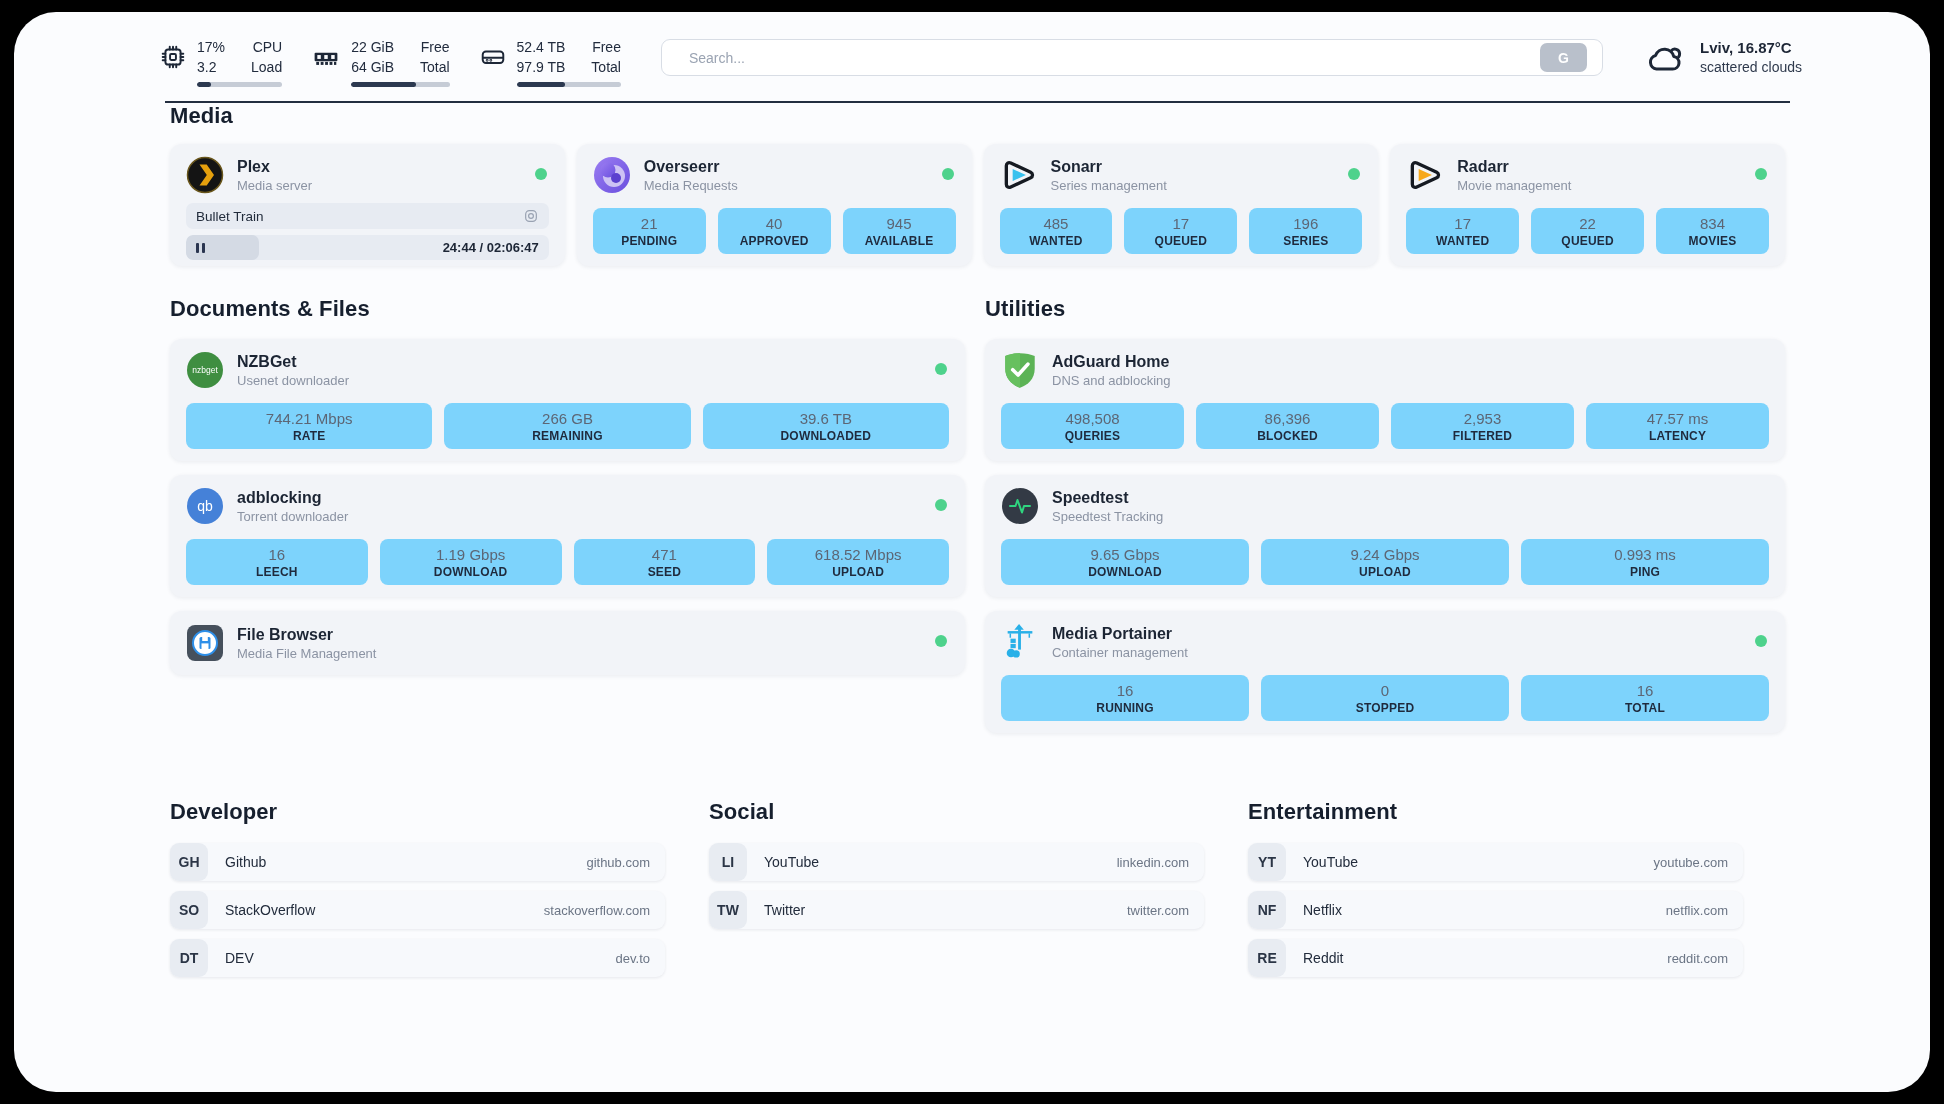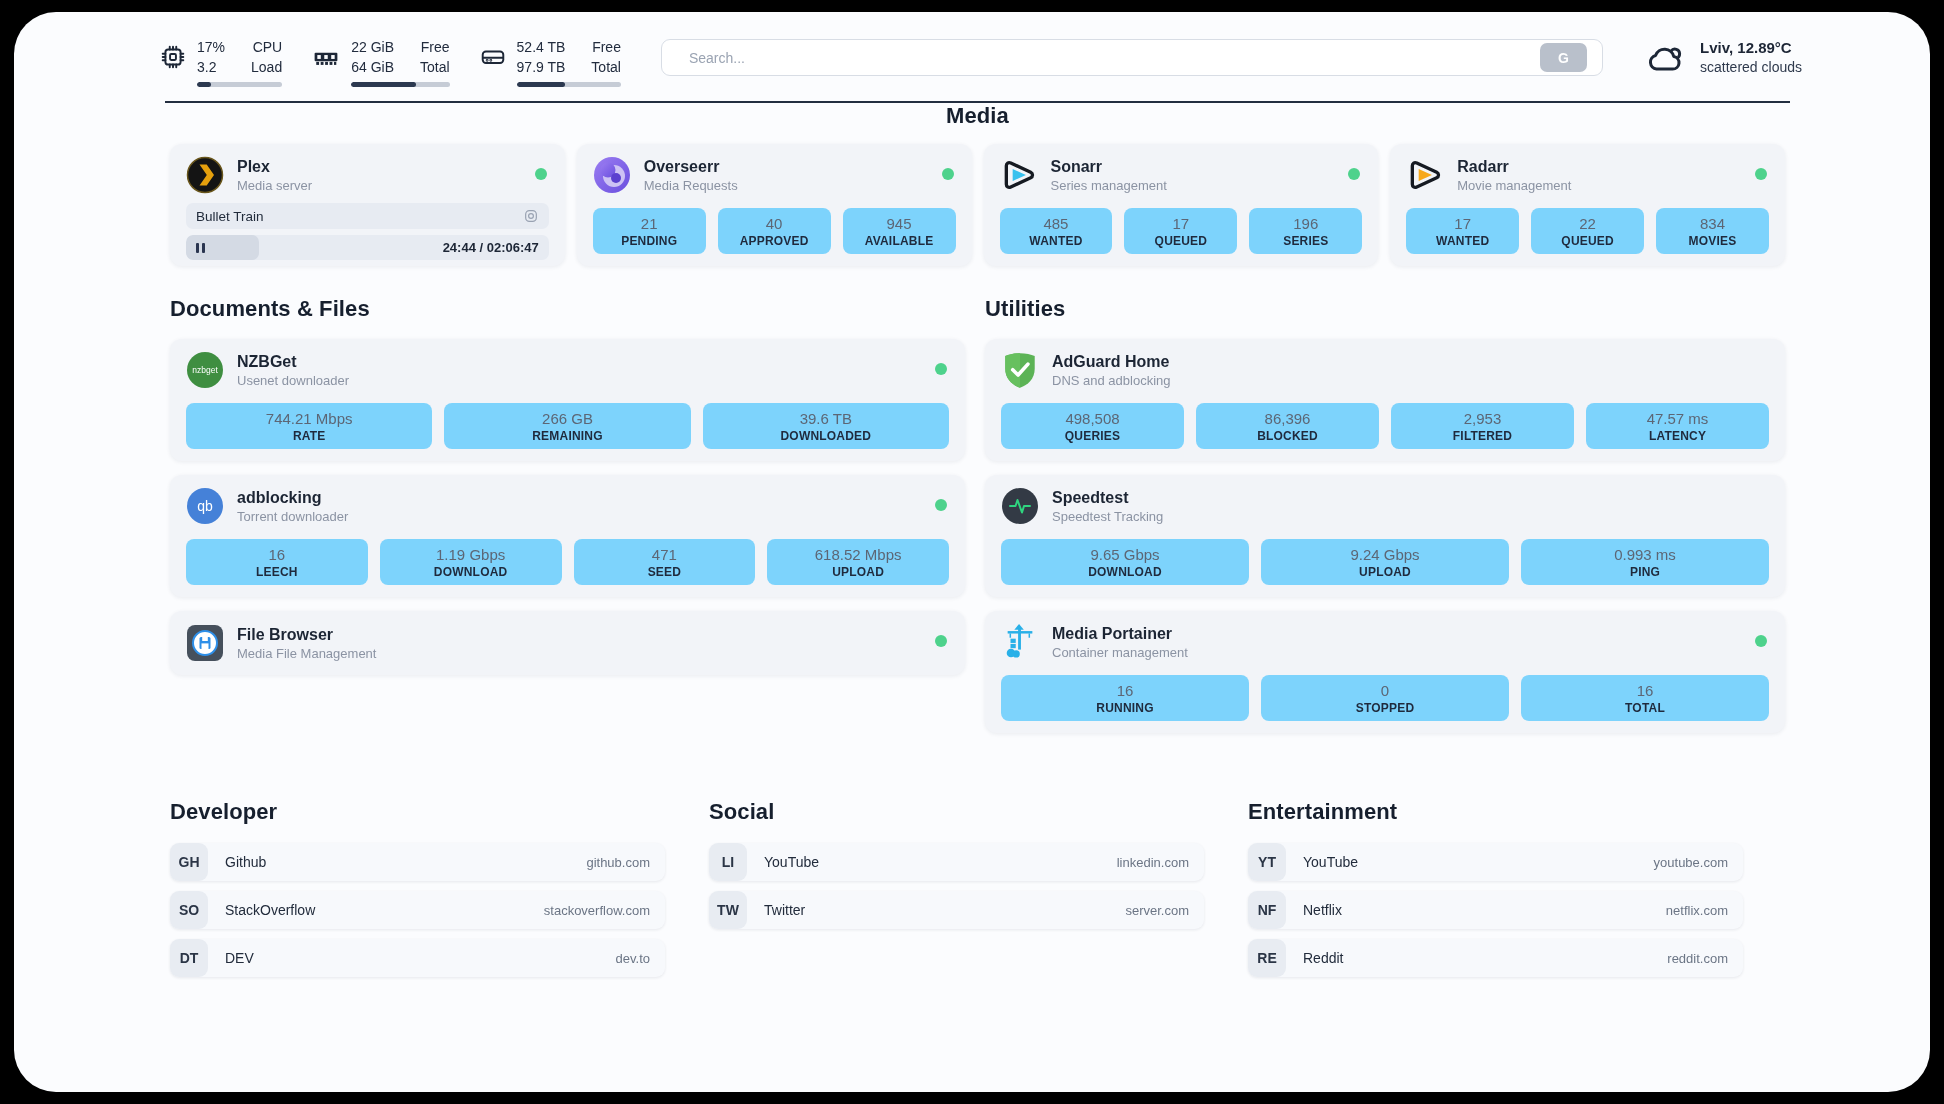--- a/index.html
+++ b/index.html
@@ -30,21 +30,21 @@
 
   .weather { display: flex; align-items: center; gap: 13px; margin-top: 2px; }
   .weather-title { font-size: 15px; font-weight: 700; color: #1d2636; line-height: 20px; }
   .weather-sub { font-size: 14px; color: #2f3a4d; line-height: 19px; }
 
   .divider { margin: 14px 140px 0 151px; border-top: 2px solid #232e40; }
 
   
   .main { width: 1615px; margin-left: 156px; }
   h2.section { font-size: 22px; font-weight: 700; color: #161f2e; margin: 0; letter-spacing: .1px; }
-  .media-heading { margin-top: 70px; text-align: center; }
+  .media-heading { margin-top: 70px; }
   .media-grid { display: grid; grid-template-columns: repeat(4, 1fr); gap: 12px; margin-top: 15px; }
 
   .app-card { position: relative; background: #f2f4f8; border-radius: 12px; height: 122px;
               padding: 12px 16px; box-shadow: 0 1px 4px rgba(25,35,60,.08); cursor: pointer; }
   .app-card.tall { display: flex; flex-direction: column; justify-content: space-between; }
   .app-card.short { height: 64px; padding: 13px 16px; }
   .app-head { display: flex; align-items: center; gap: 13px; }
   .app-icon { width: 38px; height: 38px; flex: 0 0 38px; display: flex; align-items: center; justify-content: center; }
   .app-title { font-size: 16px; font-weight: 700; color: #1c2534; line-height: 19px; }
   .app-sub { font-size: 13px; color: #8b93a3; margin-top: 2px; line-height: 15px; }
@@ -160,21 +160,21 @@
       <input type="text" placeholder="Search..." style="">
       <button class="g-btn">G</button>
     </div>
 
     <div class="weather">
       <svg width="42" height="38" viewBox="0 0 26 24" fill="none" stroke="#1d2737" stroke-width="1.9" stroke-linecap="round" stroke-linejoin="round">
         <path d="M7 19h10.2a4 4 0 0 0 .7-7.94A6 6 0 0 0 6.4 10.4 4.4 4.4 0 0 0 7 19Z"></path>
         <path d="M16.2 7.6a3 3 0 0 1 5.4 1.7 3 3 0 0 1-.6 1.9"></path>
       </svg>
       <div>
-        <div class="weather-title">Lviv, 12.89°C</div>
+        <div class="weather-title">Lviv, 16.87°C</div>
         <div class="weather-sub">scattered clouds</div>
       </div>
     </div>
   </div>
 
   <div class="divider"></div>
 
   <div class="main">
 
     <h2 class="section media-heading">Media</h2>
@@ -527,21 +527,21 @@
       <div class="link-col">
         <h2 class="section">Social</h2>
         <div class="link-row">
           <span class="badge">LI</span>
           <span class="link-name">YouTube</span>
           <span class="link-url">linkedin.com</span>
         </div>
         <div class="link-row">
           <span class="badge">TW</span>
           <span class="link-name">Twitter</span>
-          <span class="link-url">server.com</span>
+          <span class="link-url">twitter.com</span>
         </div>
       </div>
 
       <div class="link-col">
         <h2 class="section">Entertainment</h2>
         <div class="link-row">
           <span class="badge">YT</span>
           <span class="link-name">YouTube</span>
           <span class="link-url">youtube.com</span>
         </div>

